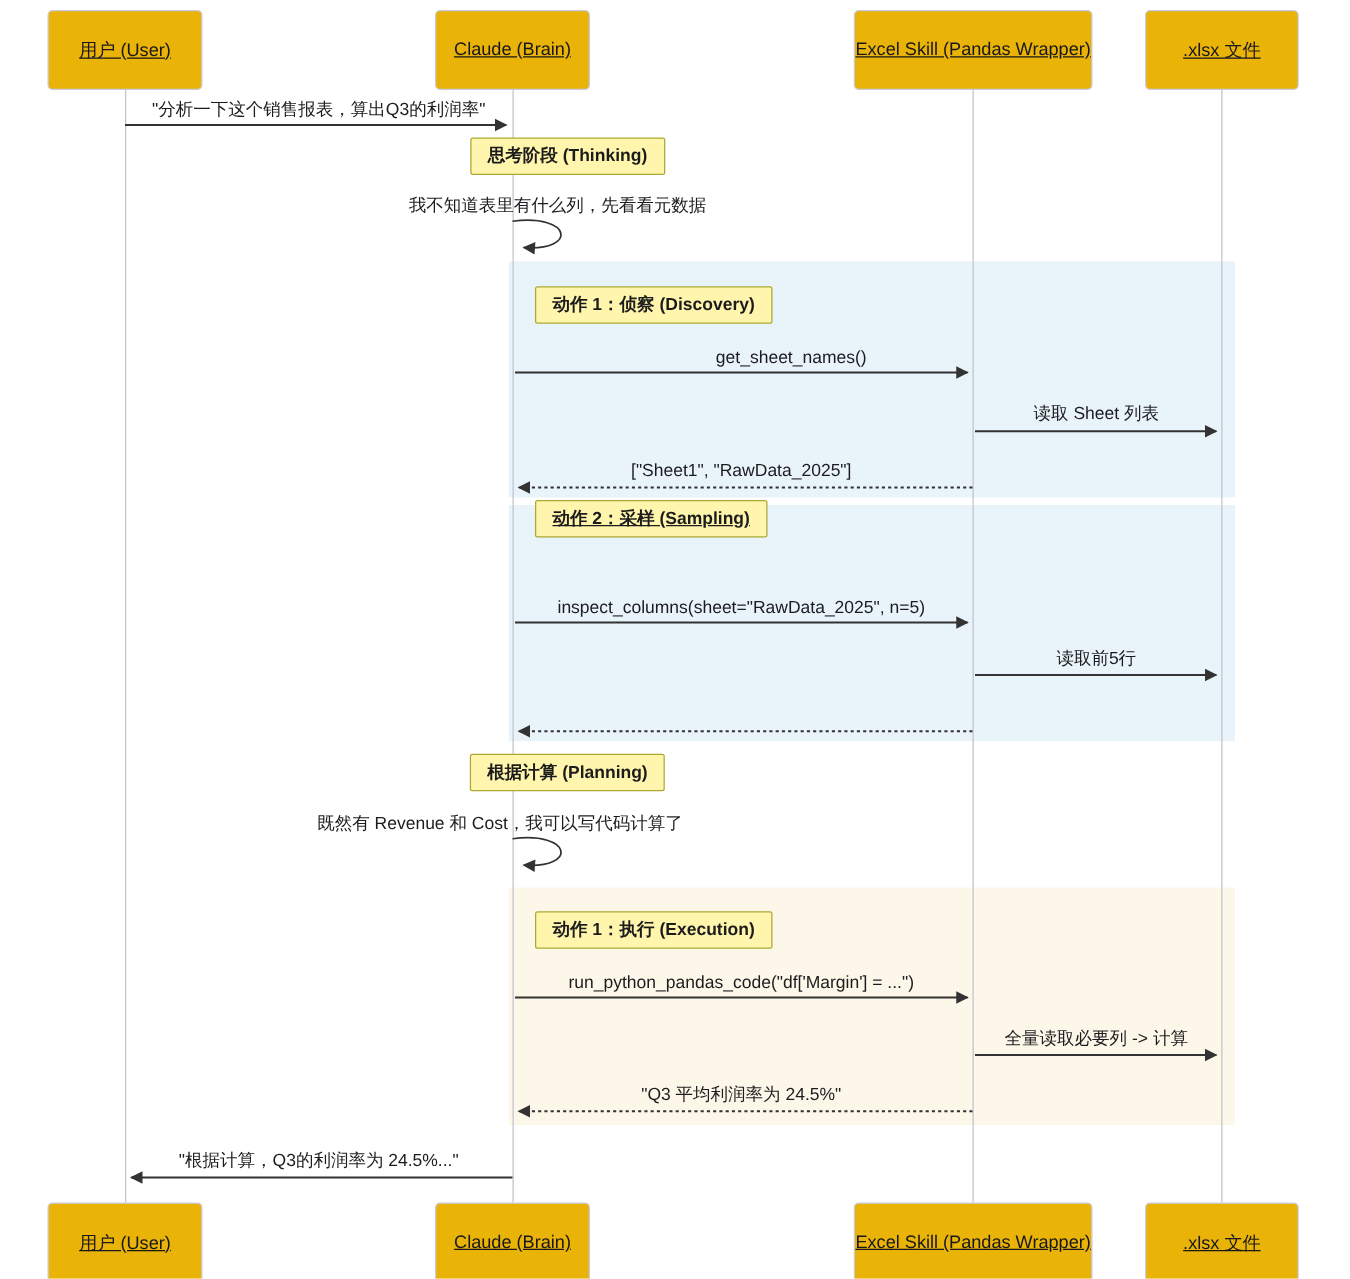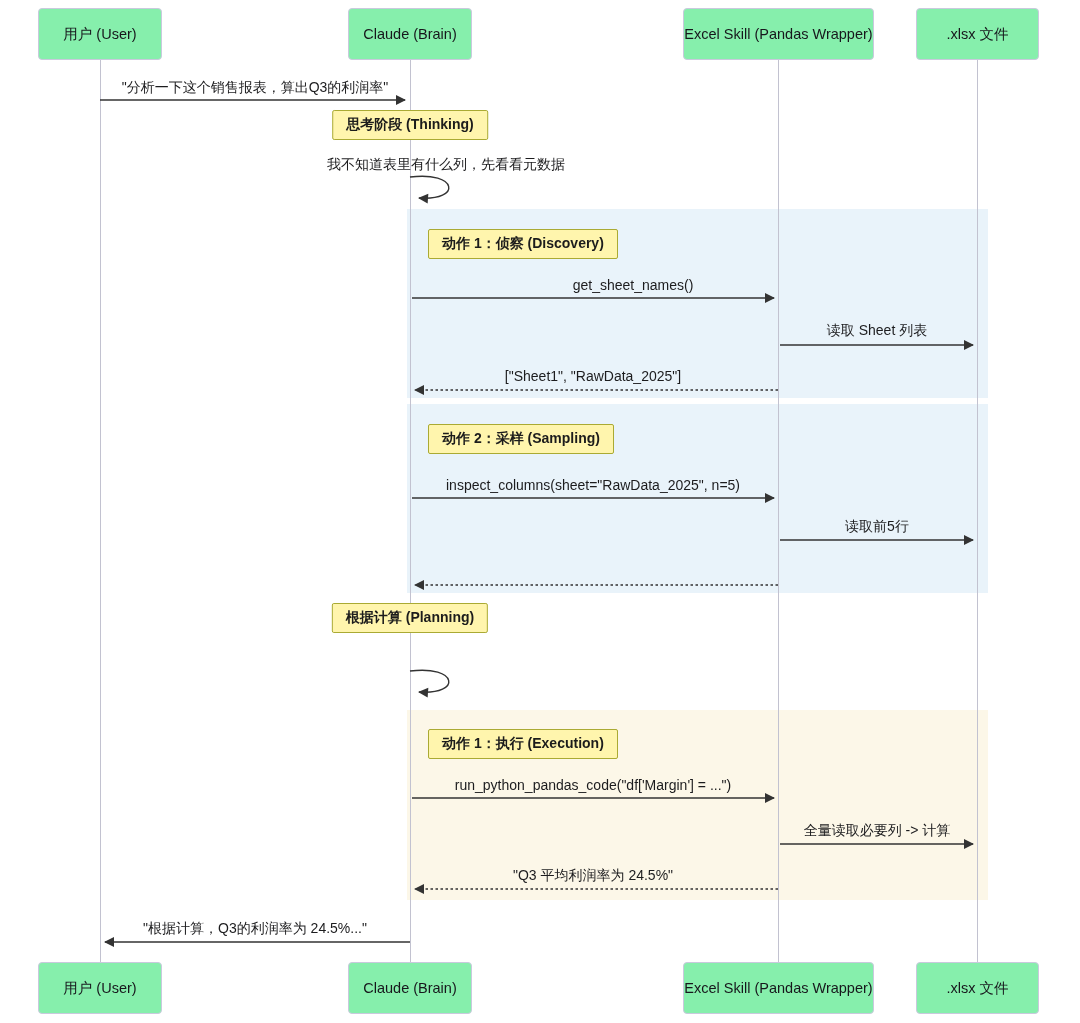--- a/index.html
+++ b/index.html
@@ -7,29 +7,29 @@
   .diagram{position:relative;width:1080px;height:1023px;background:#ffffff;overflow:hidden;}
 
   
   .section-rect{position:absolute;left:407px;width:581px;}
   .section-blue{background:#e9f3fa;}
   .section-cream{background:#fcf7e8;}
 
   svg.layer{position:absolute;left:0;top:0;z-index:2;}
 
   
-  .actor{position:absolute;height:52px;background:#86efac;border:1px solid #c9c9dd;
+  .actor{position:absolute;height:64px;background:#eab308;border:1px solid #c9c9dd;
          border-radius:4px;display:flex;align-items:center;justify-content:center;
-         font-size:14.5px;color:#17171c;z-index:4;box-sizing:border-box;}
+         font-size:14.5px;color:#17171c;z-index:4;box-sizing:border-box;text-decoration:underline;}
 
   
   .note{position:absolute;background:#fff5ad;border:1px solid #aaaa33;border-radius:2px;
         font-size:14px;font-weight:700;color:#1c1c1c;white-space:nowrap;
         padding:5px 13px;z-index:4;}
-  .note-centered{transform:translateX(-50%);}
+  .note-centered{transform:translateX(-50%);margin-left:44px;}
 
   
   .msg-text{position:absolute;transform:translateX(-50%);white-space:nowrap;
             font-size:14px;color:#1c1c1e;z-index:3;line-height:20px;height:20px;}
 </style>
 </head>
 <body>
 
 <div class="diagram">
 
@@ -87,24 +87,25 @@
       <span>Excel Skill (Pandas Wrapper)</span>
     </div>
   <div class="actor" style="left:916px;top:962px;width:123px;">
       <span>.xlsx 文件</span>
     </div>
 
   <div class="note note-centered" style="left:410px;top:110px;">思考阶段 (Thinking)</div>
   <div class="note note-centered" style="left:410px;top:603px;">根据计算 (Planning)</div>
 
   <div class="note" style="left:428px;top:229px;">动作 1：侦察 (Discovery)</div>
-  <div class="note" style="left:428px;top:424px;">动作 2：采样 (Sampling)</div>
+  <div class="note" style="left:428px;top:400px;text-decoration:underline;">动作 2：采样 (Sampling)</div>
   <div class="note" style="left:428px;top:729px;">动作 1：执行 (Execution)</div>
 
   <div class="msg-text" style="left:400px;top:154px;margin-left:46px;">我不知道表里有什么列，先看看元数据</div>
+  <div class="msg-text" style="left:400px;top:648px;">既然有 Revenue 和 Cost，我可以写代码计算了</div>
 
   <div class="msg-text" style="left:255px;top:77px;">"分析一下这个销售报表，算出Q3的利润率"</div>
   <div class="msg-text" style="left:593px;top:275px;margin-left:40px;">get_sheet_names()</div>
   <div class="msg-text" style="left:877px;top:320px;">读取 Sheet 列表</div>
   <div class="msg-text" style="left:593px;top:366px;">["Sheet1", "RawData_2025"]</div>
   <div class="msg-text" style="left:593px;top:475px;">inspect_columns(sheet="RawData_2025", n=5)</div>
   <div class="msg-text" style="left:877px;top:516px;">读取前5行</div>
   <div class="msg-text" style="left:593px;top:775px;">run_python_pandas_code("df['Margin'] = ...")</div>
   <div class="msg-text" style="left:877px;top:820px;text-align:right;">全量读取必要列 -&gt; 计算</div>
   <div class="msg-text" style="left:593px;top:865px;">"Q3 平均利润率为 24.5%"</div>

